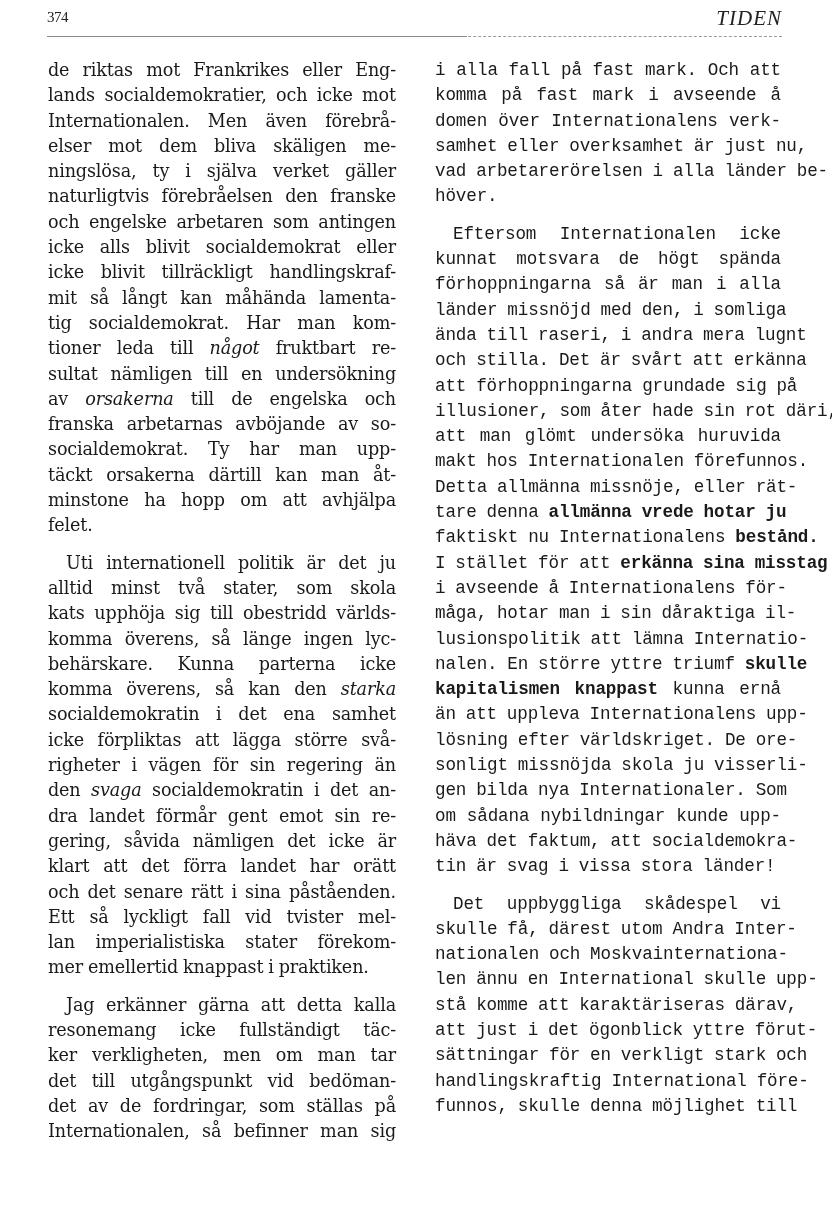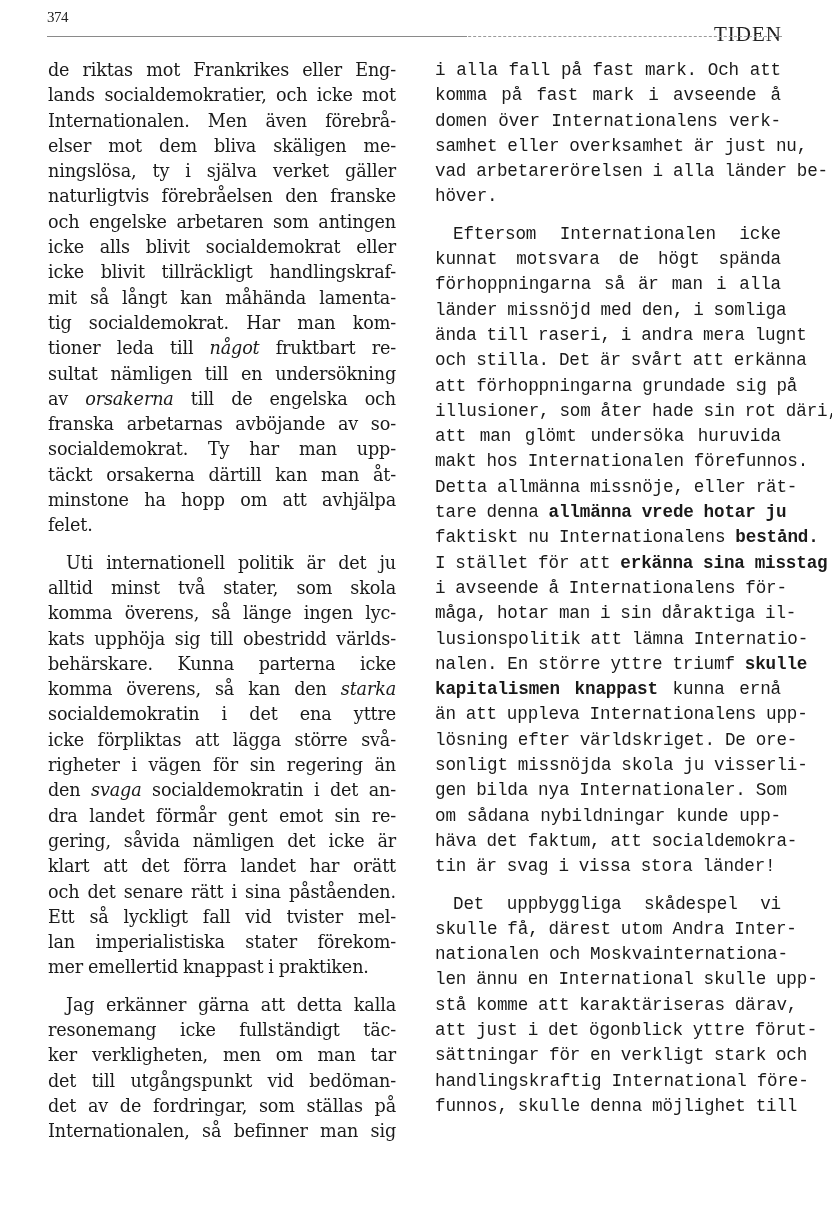--- a/index.html
+++ b/index.html
@@ -20,22 +20,23 @@
       left: 47px;
       top: 9px;
       font-family: "Liberation Serif", serif;
       font-size: 15px;
       color: #222;
       letter-spacing: -0.5px;
     }
     .running-title {
       position: absolute;
       right: 50px;
-      top: 22px;
+      top: 6px;
       font-family: "Liberation Serif", serif;
+      font-style: italic;
       font-size: 21px;
       letter-spacing: 1px;
       color: #222;
     }
     .header-rule {
       position: absolute;
       left: 47px;
       top: 36px;
       width: 735px;
       height: 0;
@@ -101,25 +102,25 @@
       <div class="line"><span>tioner leda till </span><span class="it">något</span><span> fruktbart re-</span></div>
       <div class="line">sultat nämligen till en undersökning</div>
       <div class="line"><span>av  </span><span class="it">orsakerna</span><span>  till de engelska och</span></div>
       <div class="line">franska arbetarnas avböjande av so-</div>
       <div class="line">socialdemokrat.  Ty har man upp-</div>
       <div class="line">täckt orsakerna därtill kan man åt-</div>
       <div class="line">minstone  ha  hopp om att avhjälpa</div>
       <div class="line last">felet.</div>
       <div class="line indent par-gap">Uti internationell politik är det ju</div>
       <div class="line">alltid  minst  två  stater,  som skola</div>
+      <div class="line">kats upphöja sig till obestridd världs-</div>
       <div class="line">komma överens, så länge ingen lyc-</div>
-      <div class="line">kats upphöja sig till obestridd världs-</div>
       <div class="line">behärskare.  Kunna  parterna  icke</div>
       <div class="line"><span>komma  överens, så kan den </span><span class="it">starka</span></div>
-      <div class="line">socialdemokratin  i  det  ena  yttre</div>
+      <div class="line">socialdemokratin  i  det  ena  samhet</div>
       <div class="line">icke förpliktas att lägga större svå-</div>
       <div class="line">righeter i vägen för sin regering än</div>
       <div class="line"><span>den </span><span class="it">svaga</span><span> socialdemokratin i det an-</span></div>
       <div class="line">dra landet förmår gent emot sin re-</div>
       <div class="line">gering, såvida nämligen det icke är</div>
       <div class="line">klart att det förra landet har orätt</div>
       <div class="line">och det senare rätt i sina påståenden.</div>
       <div class="line">Ett så lyckligt fall vid tvister mel-</div>
       <div class="line">lan  imperialistiska  stater  förekom-</div>
       <div class="line last">mer emellertid knappast i praktiken.</div>

